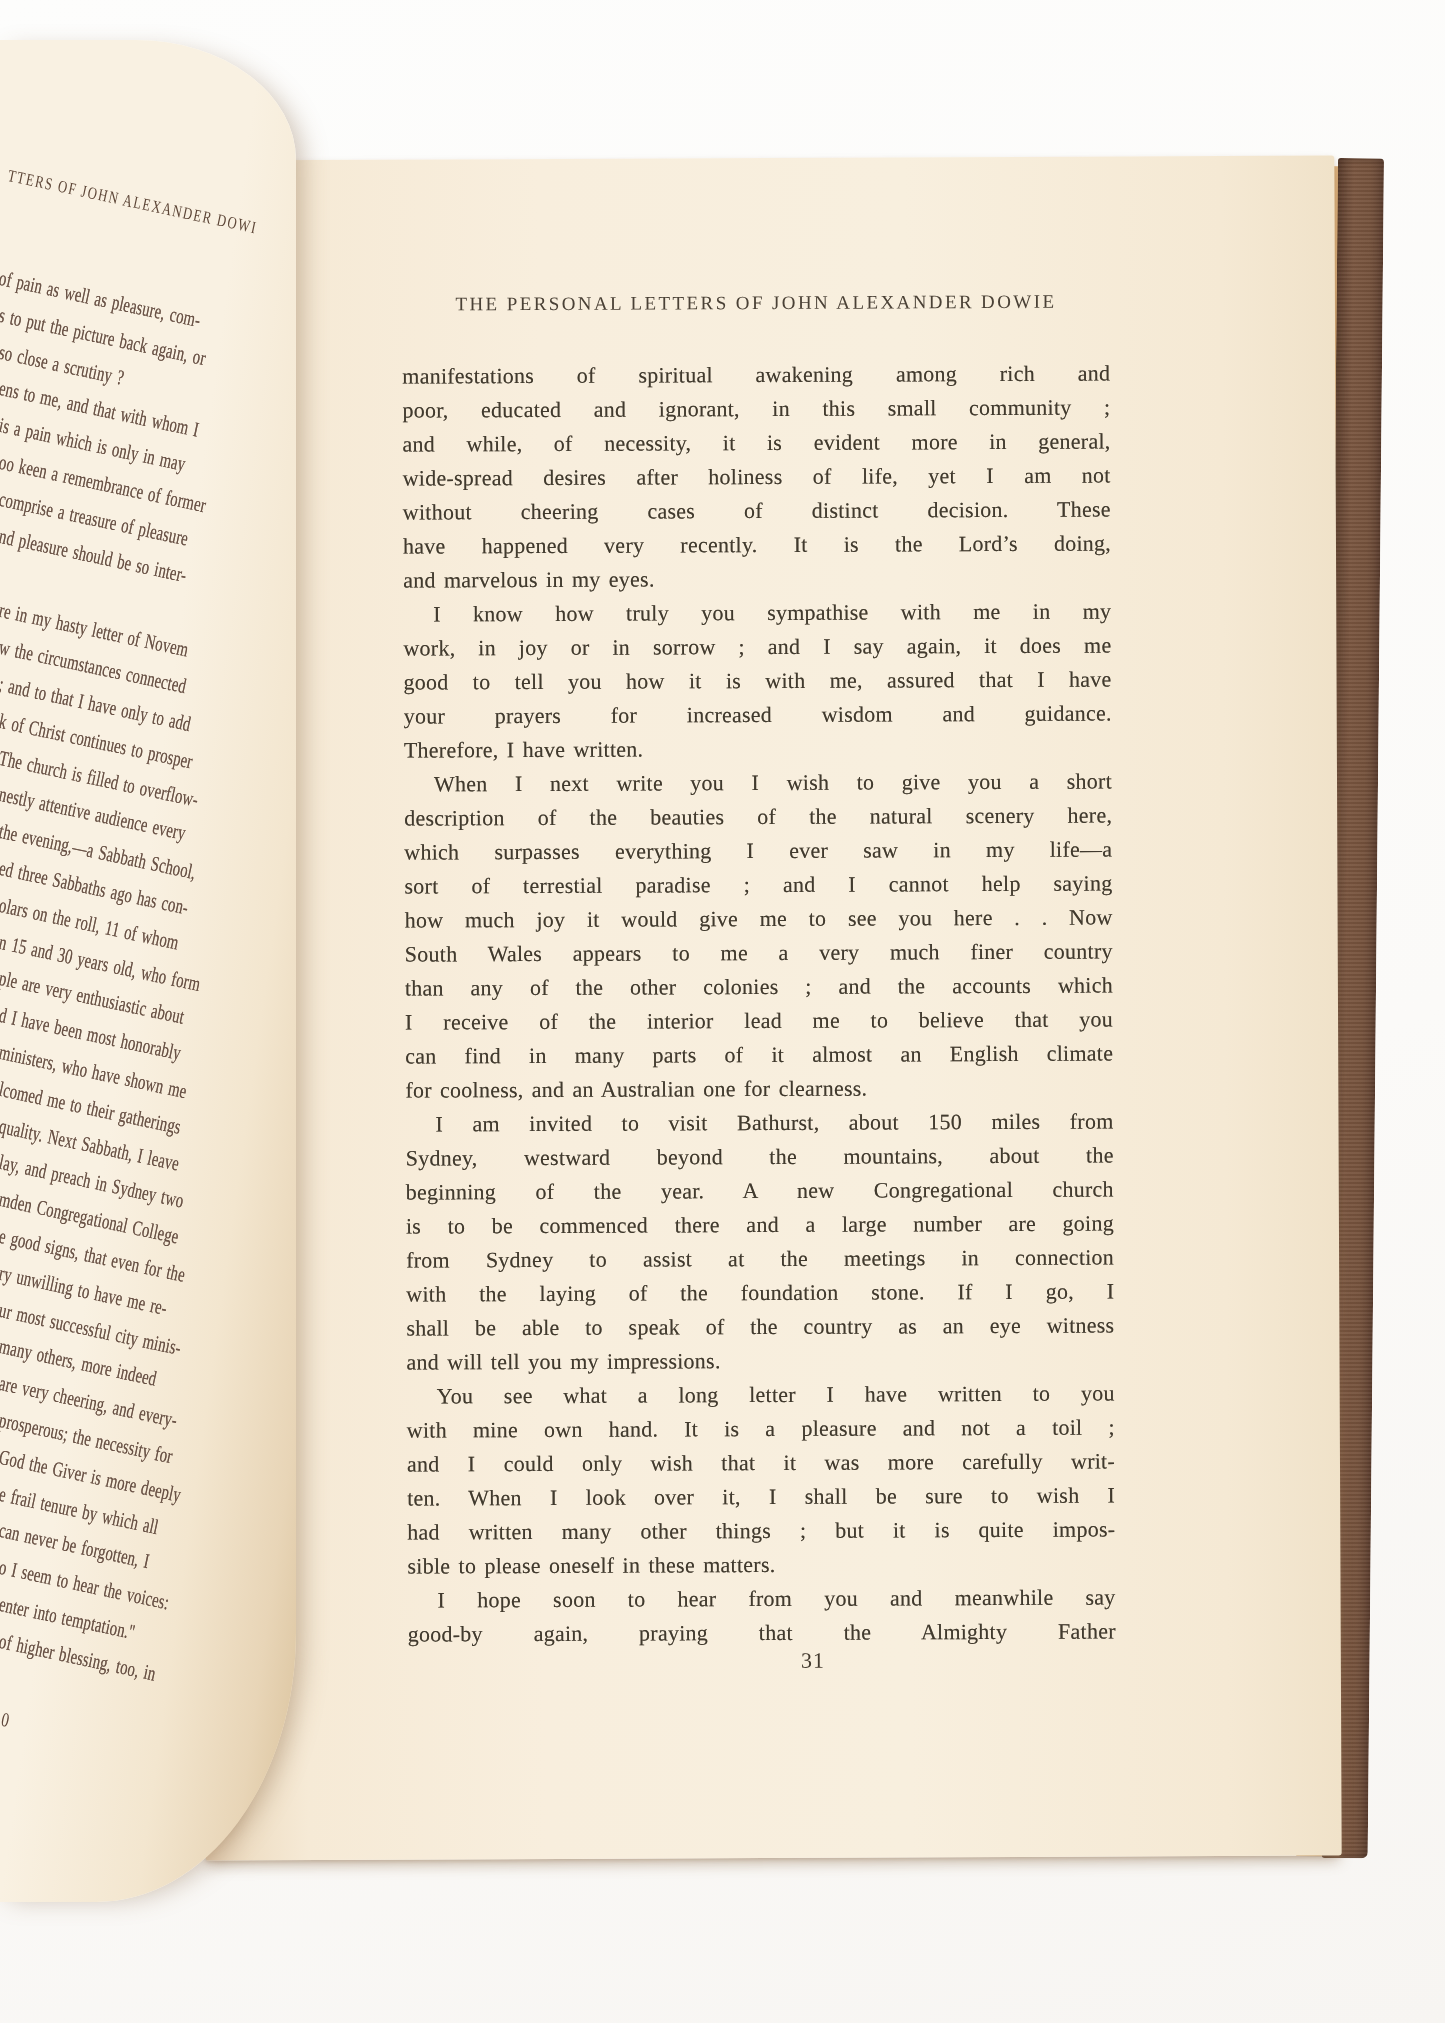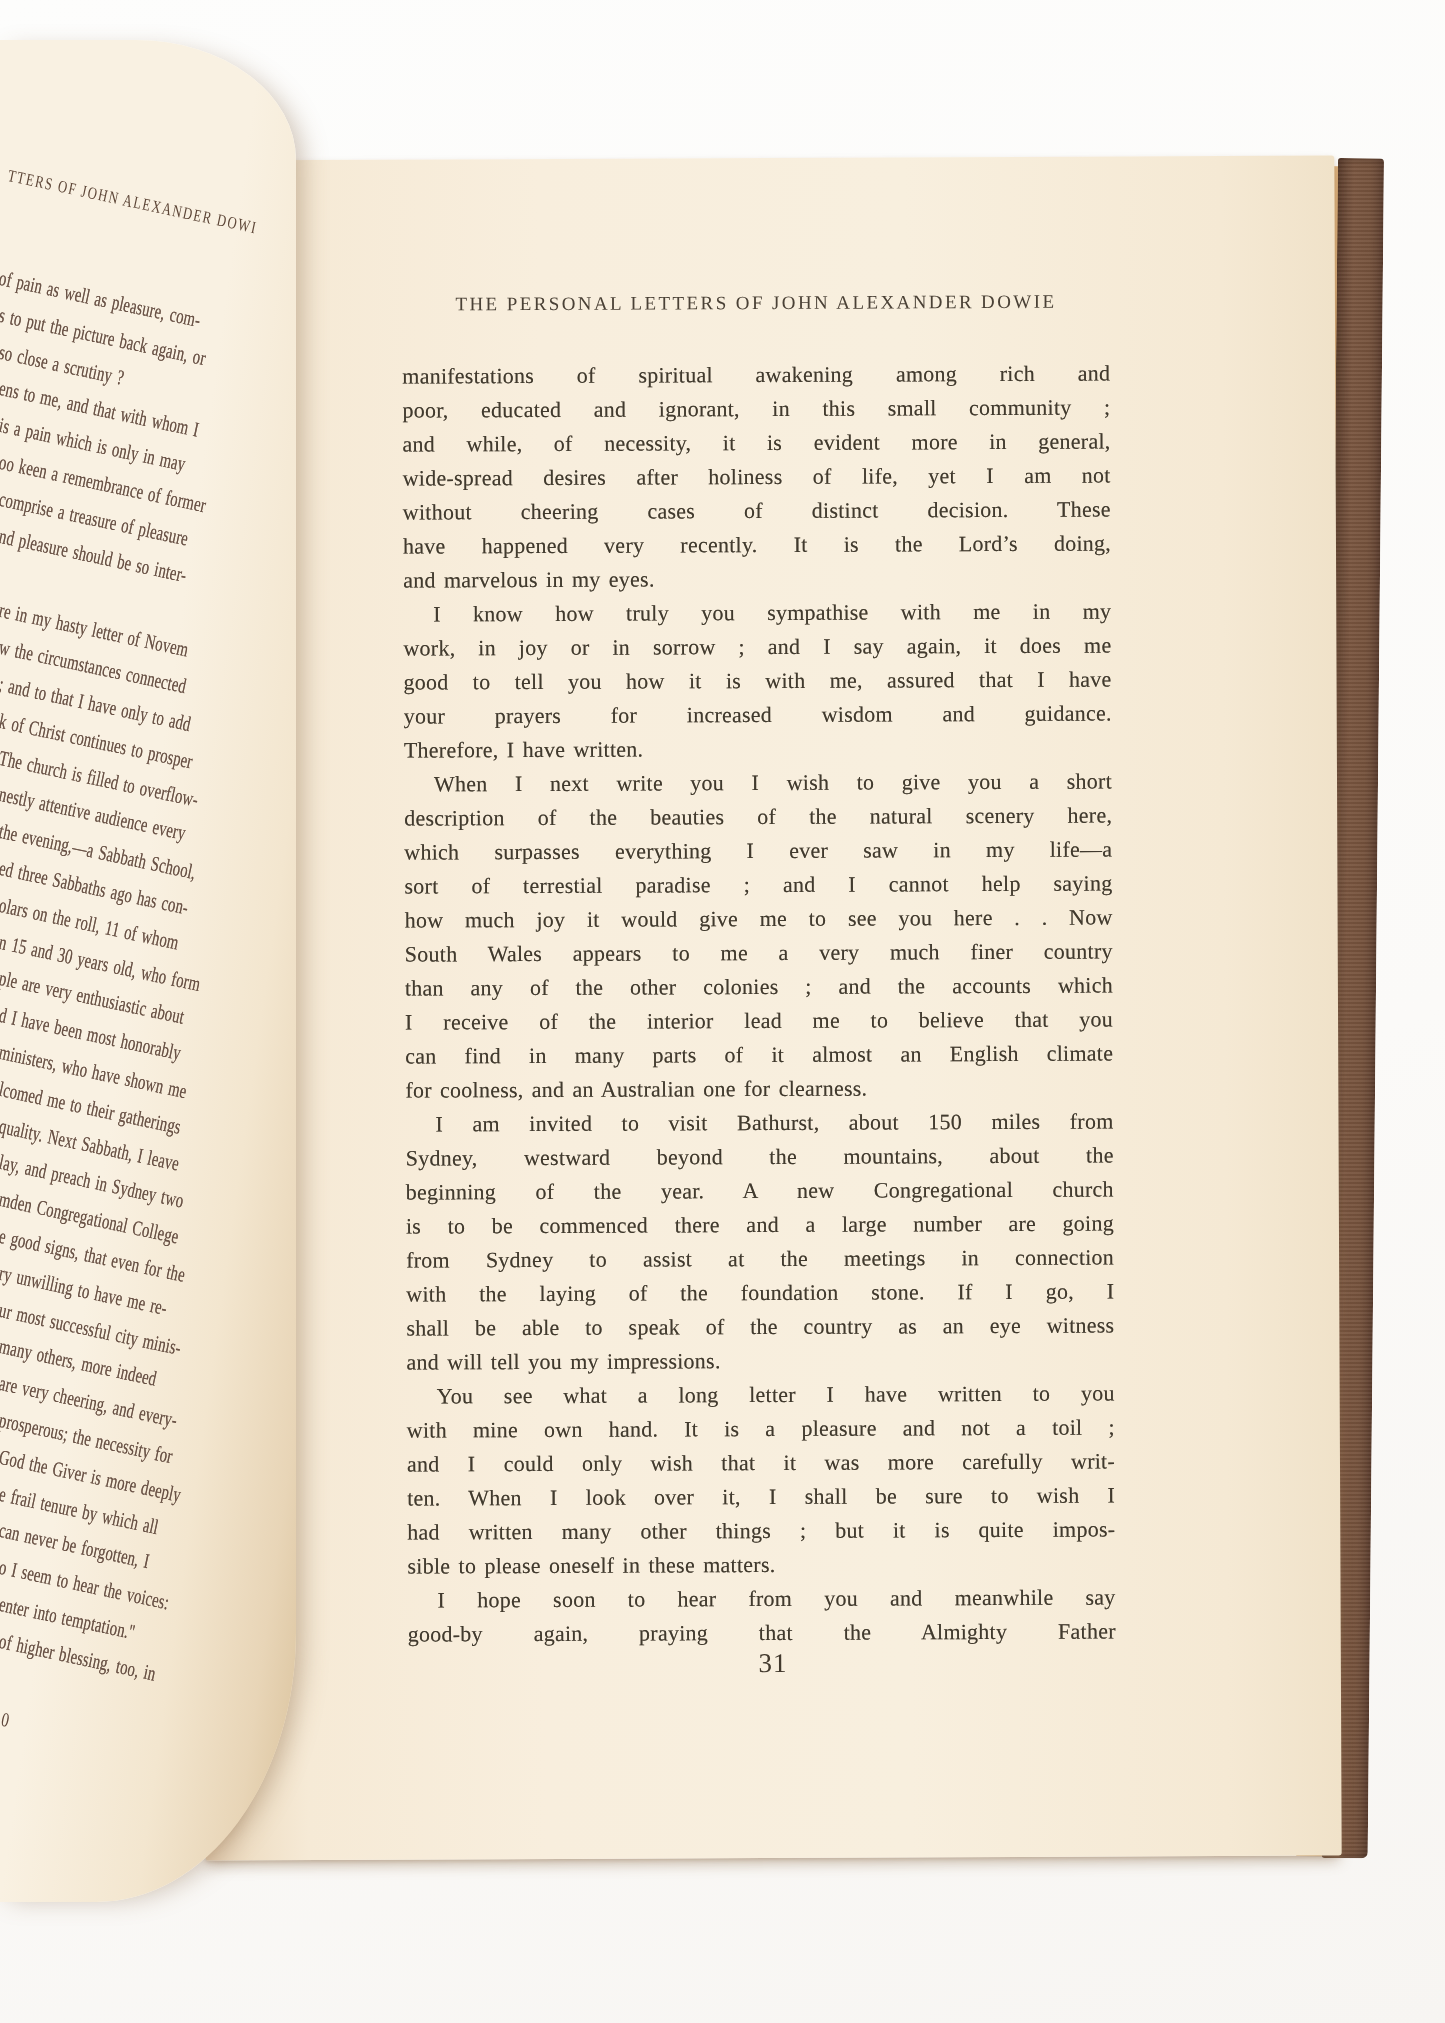--- a/index.html
+++ b/index.html
@@ -27,22 +27,22 @@
   .body-col{position:absolute;left:203px;top:200px;width:708px;}
   .rline{
     width:708px;height:34px;line-height:34px;font-size:22px;
     color:#413a2e;letter-spacing:.25px;word-spacing:2.5px;
     text-align:justify;text-align-last:justify;white-space:normal;
     text-shadow:0 0 .5px rgba(65,58,46,.55);
   }
   .rline.end{text-align-last:left;}
   .rline.ind{padding-left:30px;width:678px;}
   .page-number{
-    position:absolute;left:508px;top:1490px;width:120px;text-align:center;
-    font-size:27px;color:#42392d;letter-spacing:1px;
+    position:absolute;left:548px;top:1490px;width:120px;text-align:center;
+    font-size:22px;color:#42392d;letter-spacing:1px;
   }
 
   
   .board-edge{
     position:absolute;left:1311px;top:166px;width:30px;height:1690px;
     background:linear-gradient(180deg,#dbb07c 0%,#cd9f68 35%,#c89a63 70%,#c39459 100%);
     transform:rotate(0.5deg);transform-origin:top left;
   }
   .cover-cloth{
     position:absolute;left:1338px;top:158px;width:46px;height:1700px;

